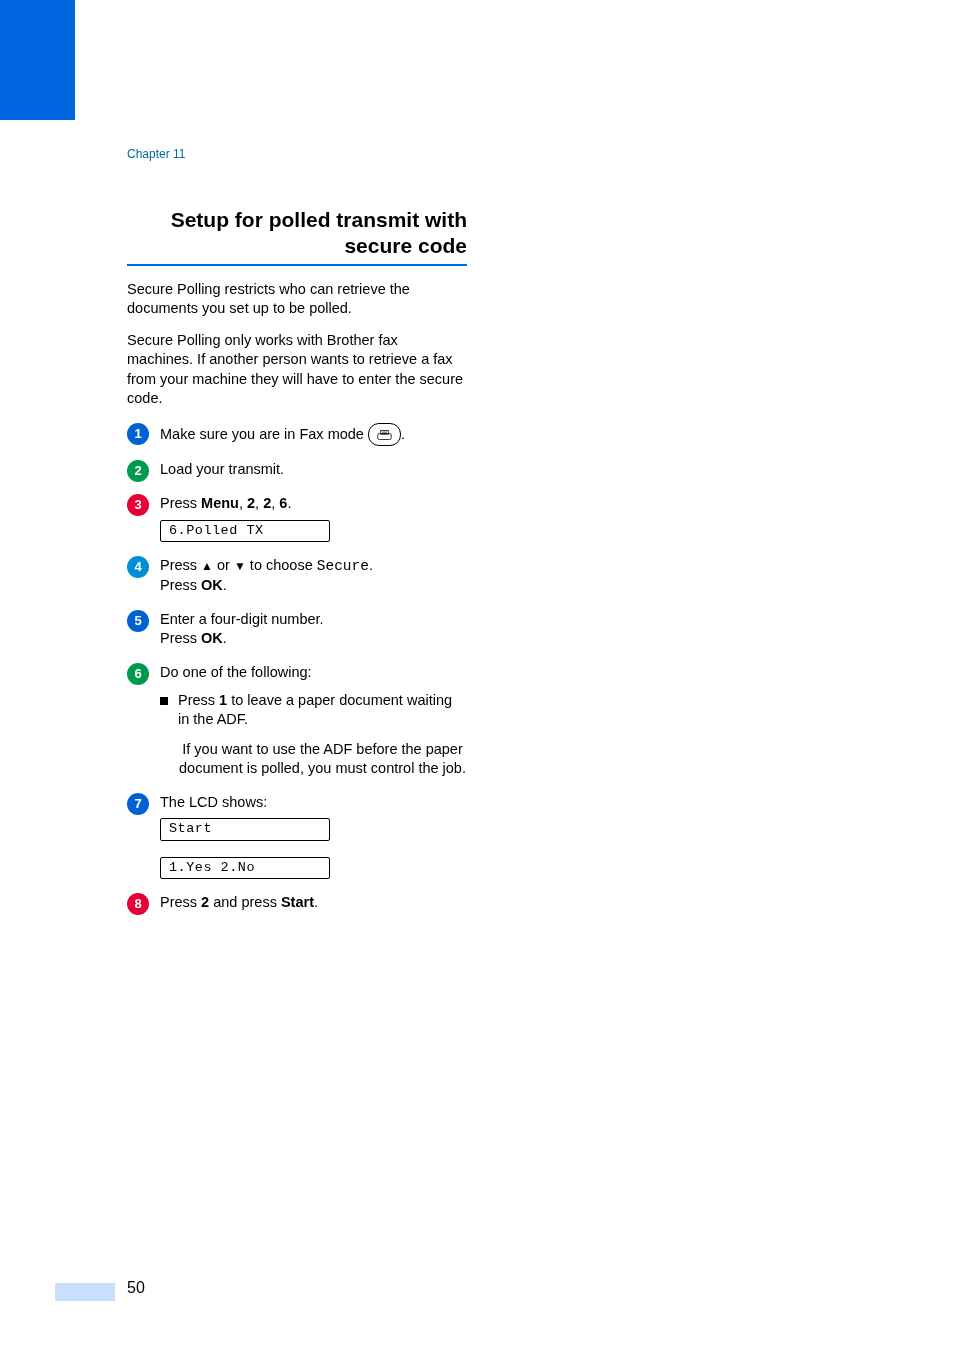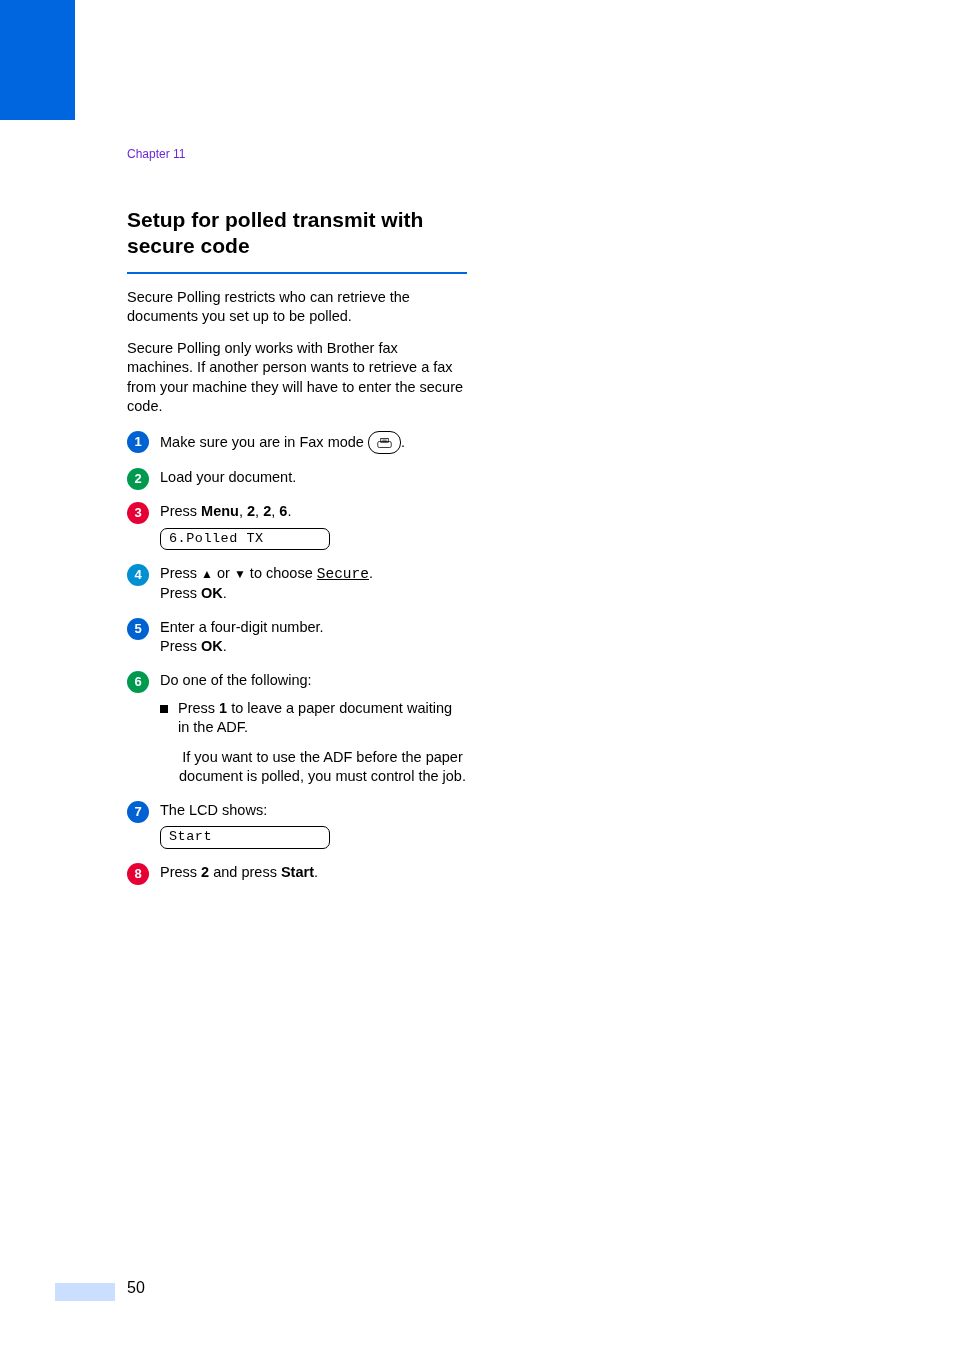--- a/index.html
+++ b/index.html
@@ -19,28 +19,29 @@
     background: #0066e0;
   }
   .content {
     position: absolute;
     left: 127px;
     top: 147px;
     width: 340px;
   }
   .chapter {
     font-size: 12px;
-    color: #6d28d9;
+    color: #0369a1;
     margin-bottom: 46px;
   }
   h2.title {
     font-size: 21px;
     font-weight: bold;
     line-height: 1.25;
-    margin-bottom: 12px;
+    margin-bottom: 4px;
+    text-align: right;
   }
   .title-rule {
     height: 2px;
     background: #0066e0;
     margin-bottom: 14px;
   }
   p.para {
     font-size: 14.5px;
     line-height: 1.35;
     margin-bottom: 12px;
@@ -69,37 +70,37 @@
   .c2 { background:#009a4f; }
   .c3 { background:#e60033; }
   .c4 { background:#008fd3; }
   .c5 { background:#0061d3; }
   .c6 { background:#009a4f; }
   .c7 { background:#0061d3; }
   .c8 { background:#e60033; }
   .lcd {
     display: inline-block;
     border: 1px solid #000;
-    border-radius: 7px;
+    border-radius: 2px;
     padding: 1px 0 1px 8px;
     font-family: "Courier New", monospace;
     font-size: 13.5px;
     letter-spacing: 0.5px;
     min-width: 170px;
     margin-top: 6px;
   }
   .fax-icon {
     display: inline-block;
     border: 1px solid #000;
     border-radius: 11px;
     padding: 1px 8px;
     vertical-align: middle;
   }
   .fax-svg { width:15px; height:12px; display:inline-block; vertical-align:middle; }
-  .mono { font-family: "Courier New", monospace; font-size: 14.5px; text-decoration: underline; }
+  .mono { font-family: "Courier New", monospace; font-size: 14.5px; }
   ul.sub { list-style: none; margin-top: 8px; }
   ul.sub > li { position: relative; padding-left: 18px; }
   ul.sub > li::before {
     content: ""; position: absolute; left: 0; top: 6px;
     width: 8px; height: 8px; background: #000;
   }
   .sub-note { margin-top: 10px; margin-left: 18px; text-align: center; }
   .tri { font-size: 12px; }
   .page-num {
     position: absolute;
@@ -137,21 +138,21 @@
       <span>Make sure you are in Fax mode </span><span class="fax-icon"><svg class="fax-svg" viewBox="0 0 20 14">
             <rect x="1" y="5" width="18" height="8" rx="2" fill="none" stroke="#000" stroke-width="1"></rect>
             <rect x="5" y="1" width="10" height="5" fill="none" stroke="#000" stroke-width="1"></rect>
             <line x1="7" y1="3" x2="13" y2="3" stroke="#000" stroke-width="0.8"></line>
             <line x1="7" y1="4.5" x2="13" y2="4.5" stroke="#000" stroke-width="0.8"></line>
           </svg></span><span>.</span>
     </li>
 
     <li>
       <span class="num-badge c2">2</span>
-      <span>Load your document.</span>
+      <span>Load your transmit.</span>
     </li>
 
     <li>
       <span class="num-badge c3">3</span>
       <span>Press </span><b>Menu</b><span>, </span><b>2</b><span>, </span><b>2</b><span>, </span><b>6</b><span>.</span>
       <div><span class="lcd">6.Polled TX</span></div>
     </li>
 
     <li>
       <span class="num-badge c4">4</span>
@@ -173,20 +174,21 @@
           <span>Press </span><b>1</b><span> to leave a paper document waiting in the ADF.</span>
           <div class="sub-note" style="margin-left:0;">If you want to use the ADF before the paper document is polled, you must control the job.</div>
         </li>
       </ul>
     </li>
 
     <li>
       <span class="num-badge c7">7</span>
       <span>The LCD shows:</span>
       <div><span class="lcd">Start</span></div>
+      <div style="margin-top:10px;"><span class="lcd">1.Yes 2.No</span></div>
     </li>
 
     <li>
       <span class="num-badge c8">8</span>
       <span>Press </span><b>2</b><span> and press </span><b>Start</b><span>.</span>
     </li>
 
   </ol>
 </div>
 

